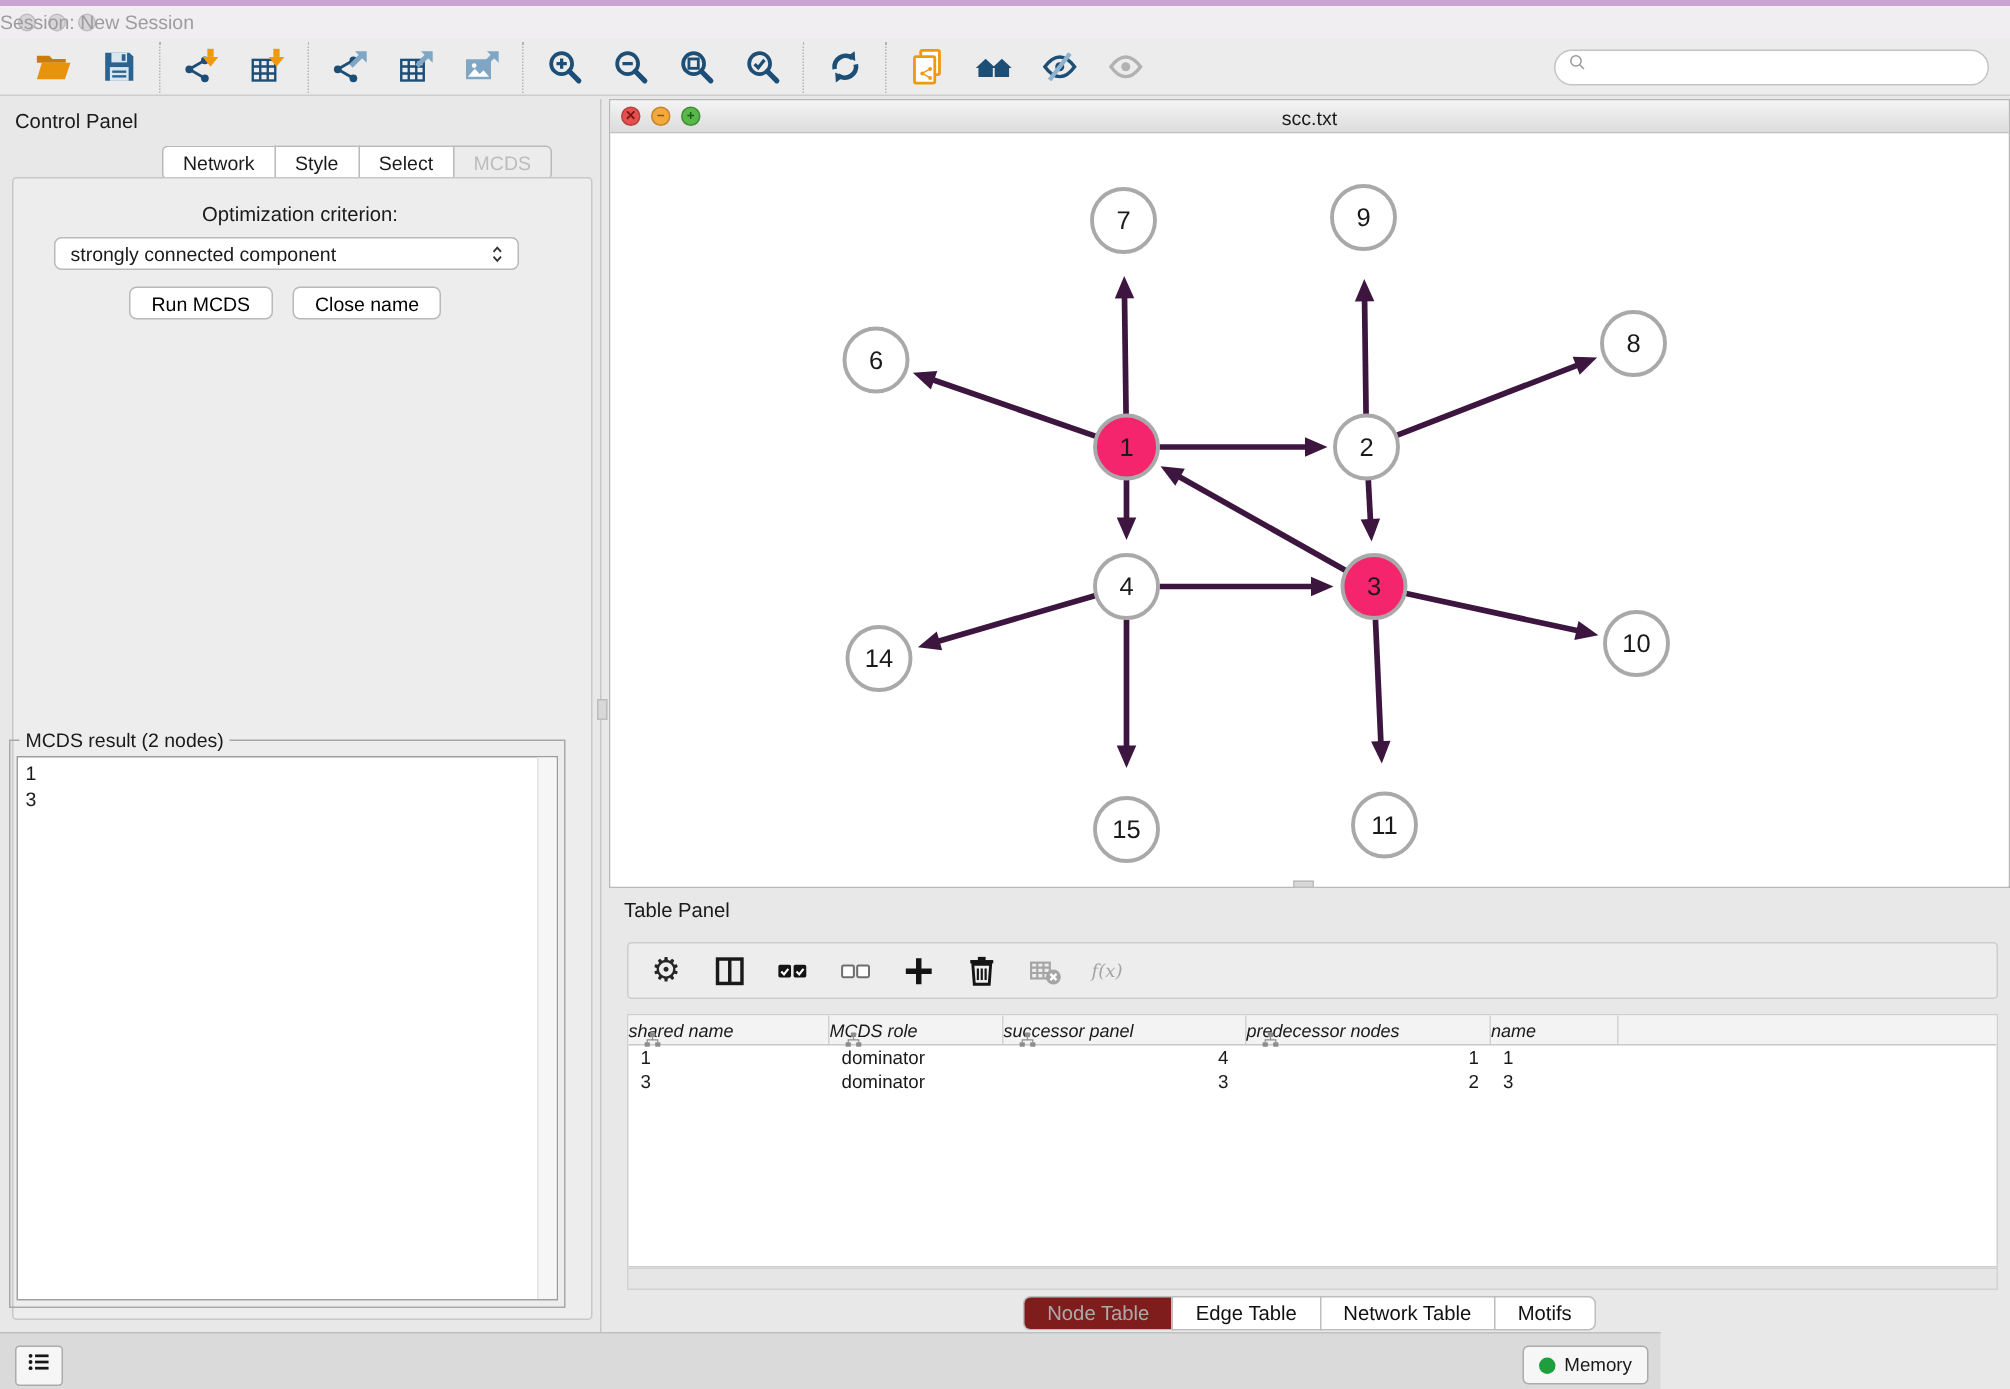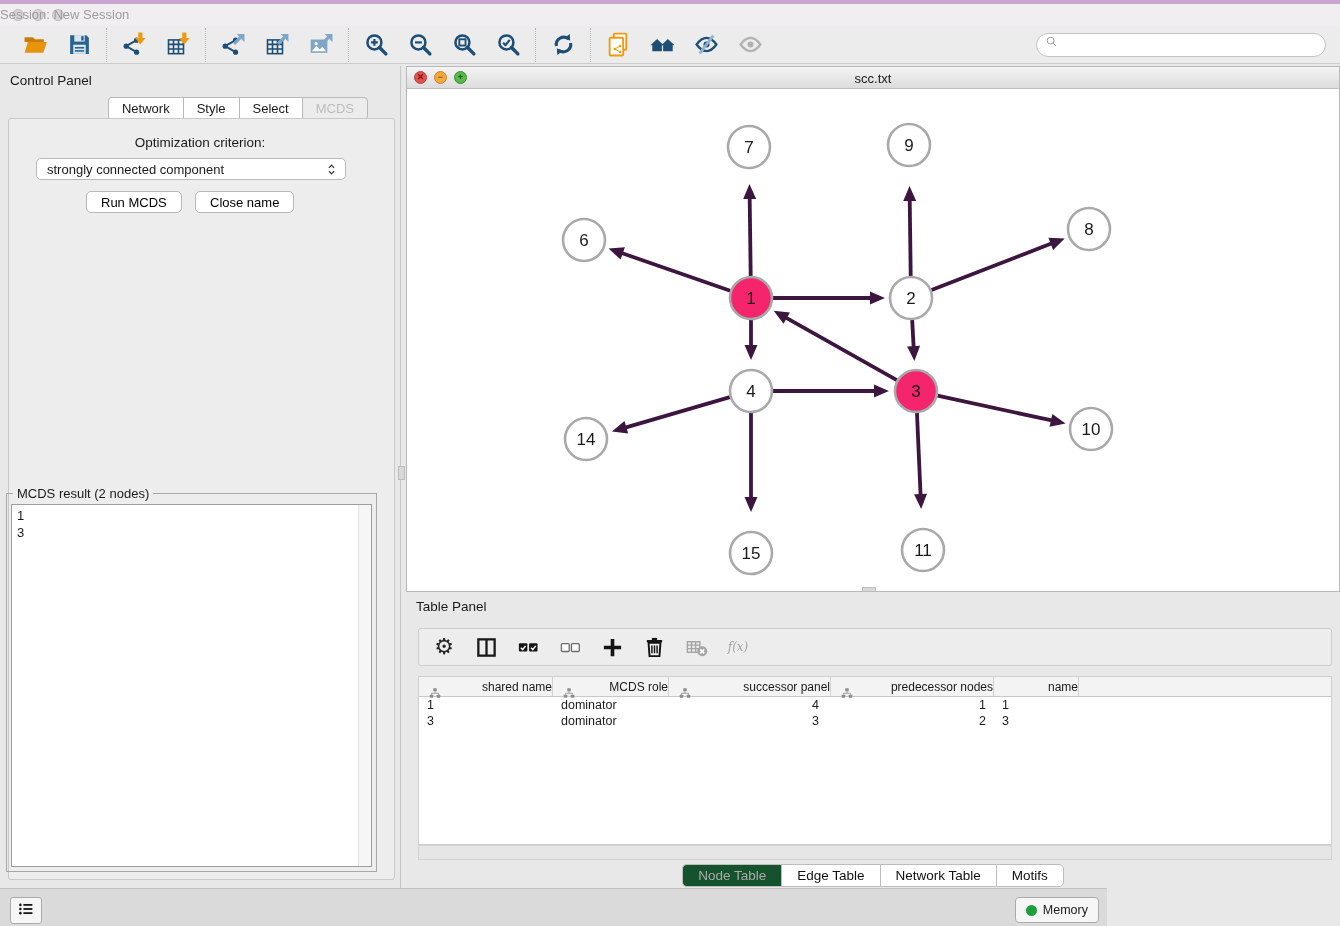--- a/index.html
+++ b/index.html
@@ -80,33 +80,33 @@
 
   
   #table-panel{left:406px;top:592px;width:934px;height:296px;background:#e8e8e8;}
   #tp-toolbar{position:absolute;left:12px;top:36px;width:914px;height:38px;background:#ededed;border:1px solid #cdcdcd;
               border-radius:3px;display:flex;align-items:center;gap:16px;padding:0 12px;box-sizing:border-box;}
   #tp-toolbar .tbtn{width:26px;height:26px;}
   #tp-toolbar .tbtn svg{width:23px;height:23px;}
 
   #node-table{position:absolute;left:12px;top:84px;width:914px;height:169px;background:#fff;border:1px solid #cfcfcf;box-sizing:border-box;}
   .tbl-header{display:flex;height:19px;background:#f3f3f3;border-bottom:1px solid #c9c9c9;}
-  .tbl-hcell{display:flex;align-items:center;justify-content:flex-end;gap:5px;font-size:12px;color:#1a1a1a;
-             border-right:1px solid #d2d2d2;box-sizing:border-box;position:relative;}
+  .tbl-hcell{display:flex;align-items:center;justify-content:flex-start;gap:5px;font-size:12px;color:#1a1a1a;
+             border-right:1px solid #d2d2d2;box-sizing:border-box;position:relative;font-style:italic;}
   .tbl-hcell svg{width:12px;height:12px;position:absolute;left:5px;}
   .tbl-row{display:flex;height:16px;font-size:12.5px;}
   .tbl-cell{box-sizing:border-box;padding:0 8px;display:flex;align-items:center;}
   .tbl-cell.num{justify-content:flex-end;}
   #tbl-scrollstrip{position:absolute;left:12px;top:253px;width:914px;height:15px;background:#e6e6e6;border:1px solid #d2d2d2;box-sizing:border-box;}
 
   .tp-tabs{position:absolute;left:0;top:272px;width:100%;display:flex;justify-content:center;}
   .tp-tab{font-size:13.5px;padding:3px 15px;background:#fff;border:1px solid #bdbdbd;border-right:none;color:#111;}
   .tp-tab:first-child{border-radius:5px 0 0 5px;}
   .tp-tab:last-child{border-right:1px solid #bdbdbd;border-radius:0 5px 5px 0;}
-  .tp-tab.active{background:#14532d;color:#aaaaaa;}
+  .tp-tab.active{background:#7f1d1d;color:#aaaaaa;}
 
   
   #statusbar{left:0;top:888px;width:1107px;height:38px;background:#dadada;border-top:1px solid #c0c0c0;box-sizing:border-box;}
   #list-btn{position:absolute;left:10px;top:8px;width:30px;height:25px;background:#f6f6f6;border:1px solid #ababab;
             border-radius:3px;display:flex;align-items:center;justify-content:center;}
   #list-btn svg{width:18px;height:18px;}
   #memory-btn{position:absolute;right:8px;top:8px;height:24px;background:#f6f6f6;border:1px solid #ababab;border-radius:4px;
               display:flex;align-items:center;gap:6px;padding:0 10px;font-size:12.5px;}
   #memory-dot{width:11px;height:11px;border-radius:50%;background:#1f9e3d;}
 </style>

